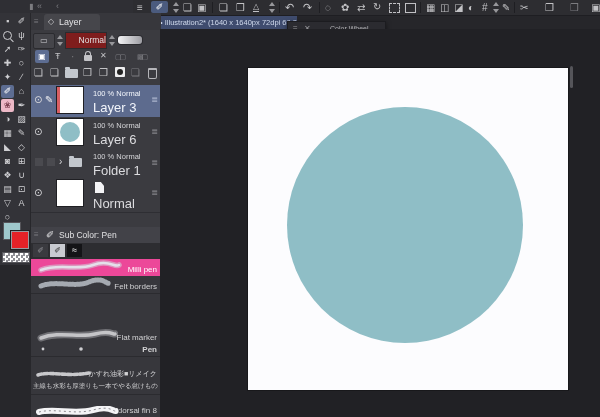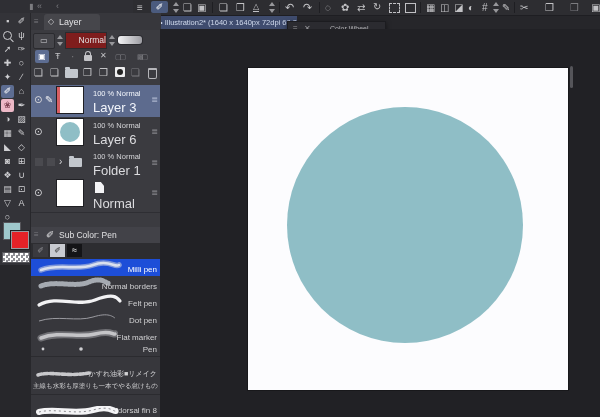--- a/index.html
+++ b/index.html
@@ -42,21 +42,21 @@
   .lrow.sel{background:#5d6b8e;}
   .linfo{position:absolute;left:62px;top:4px;font-size:7.5px;color:#d5d5d8;white-space:nowrap;text-align:center;}
   .lname{position:absolute;left:62px;top:15px;font-size:13px;color:#dcdcdf;white-space:nowrap;}
   .lrow.sel .linfo,.lrow.sel .lname{color:#f2f5fb;}
   .lthumb{position:absolute;left:26px;top:2px;width:26px;height:26px;background:#fff;box-shadow:0 0 0 1px #1f1f23;}
   .leye{position:absolute;left:3px;top:9px;font-size:10px;color:#d8d8db;}
   .lright{position:absolute;right:3px;top:10px;font-size:8px;color:#84848a;}
   .lrow.sel .lright{color:#aab4cc;}
   
   .brow{position:absolute;left:0;width:130px;border-bottom:1px solid #2b2b2f;background:#37373c;}
-  .brow.sel{background:#1d4ed8;}
+  .brow.sel{background:#ec4899;}
   .blabel{position:absolute;right:4px;bottom:2px;font-size:8px;color:#d2d2d4;white-space:nowrap;}
   .brow.sel .blabel{color:#ffffff;}
   .bsvg{position:absolute;left:2px;top:0;}
   .hl-btn{position:absolute;background:#4b5b7e;border-radius:2px;display:flex;align-items:center;justify-content:center;color:#fff;}
 </style>
 </head>
 <body>
 
 <div id="root">
 
@@ -276,42 +276,30 @@
       <svg class="bsvg" width="90" height="16" viewBox="0 0 90 16">
           <path d="M8 11 C 26 4, 44 12, 60 6 S 82 9, 86 6" fill="none" stroke="#cfd4da" stroke-width="5.5" stroke-linecap="round" opacity="0.55"></path>
           <path d="M8 11 C 26 4, 44 12, 60 6 S 82 9, 86 6" fill="none" stroke="#e4e8ee" stroke-width="2.5" stroke-linecap="round" opacity="0.9"></path>
         </svg>
       <span class="blabel">Milli pen</span>
     </div>
     <div class="brow" style="top:49px;height:17px;">
       <svg class="bsvg" width="80" height="16" viewBox="0 0 80 16">
           <path d="M8 10 C 24 4, 42 12, 56 6 S 74 9, 76 7" fill="none" stroke="#b9bec6" stroke-width="5" stroke-linecap="round" stroke-dasharray="1 1.6" opacity="0.85"></path>
         </svg>
-      <span class="blabel">Normal borders</span>
-    </div>
-    <div class="brow" style="top:66px;height:17px;">
-      <svg class="bsvg" width="90" height="16" viewBox="0 0 90 16">
-          <path d="M6 12 C 24 2, 44 14, 62 7 S 84 4, 87 8" fill="none" stroke="#f2f2f4" stroke-width="3.2" stroke-linecap="round"></path>
-        </svg>
-      <span class="blabel">Felt pen</span>
-    </div>
-    <div class="brow" style="top:83px;height:17px;">
-      <svg class="bsvg" width="85" height="16" viewBox="0 0 85 16">
-          <path d="M6 11 C 24 5, 44 12, 60 7 S 80 7, 82 8" fill="none" stroke="#9a9aa0" stroke-width="1"></path>
-        </svg>
-      <span class="blabel">Dot pen</span>
+      <span class="blabel">Felt borders</span>
     </div>
     <div class="brow" style="top:100px;height:17px;">
       <svg class="bsvg" width="85" height="16" viewBox="0 0 85 16">
           <path d="M8 11 C 26 4, 46 11, 62 7 S 80 8, 82 7" fill="none" stroke="#d9d9dc" stroke-width="7" stroke-linecap="round" opacity="0.35"></path>
           <path d="M8 11 C 26 4, 46 11, 62 7 S 80 8, 82 7" fill="none" stroke="#d9d9dc" stroke-width="3.5" stroke-linecap="round" opacity="0.8"></path>
         </svg>
       <span class="blabel">Flat marker</span>
     </div>
-    <div class="brow" style="top:117px;height:12px;">
+    <div class="brow" style="top:117px;height:12px;font-weight:bold;">
       <svg class="bsvg" width="70" height="11" viewBox="0 0 70 11">
           <circle cx="10" cy="5" r="1.4" fill="#cfcfd2"></circle>
           <circle cx="48" cy="5" r="1.8" fill="#cfcfd2"></circle>
         </svg>
       <span class="blabel">Pen</span>
     </div>
     <div class="brow" style="top:141px;height:13px;">
       <svg class="bsvg" width="60" height="12" viewBox="0 0 60 12">
           <path d="M5 7 C 18 3, 34 9, 56 5" fill="none" stroke="#d8d8da" stroke-width="3.6" stroke-linecap="round" stroke-dasharray="4 2" opacity="0.9"></path>
         </svg>

